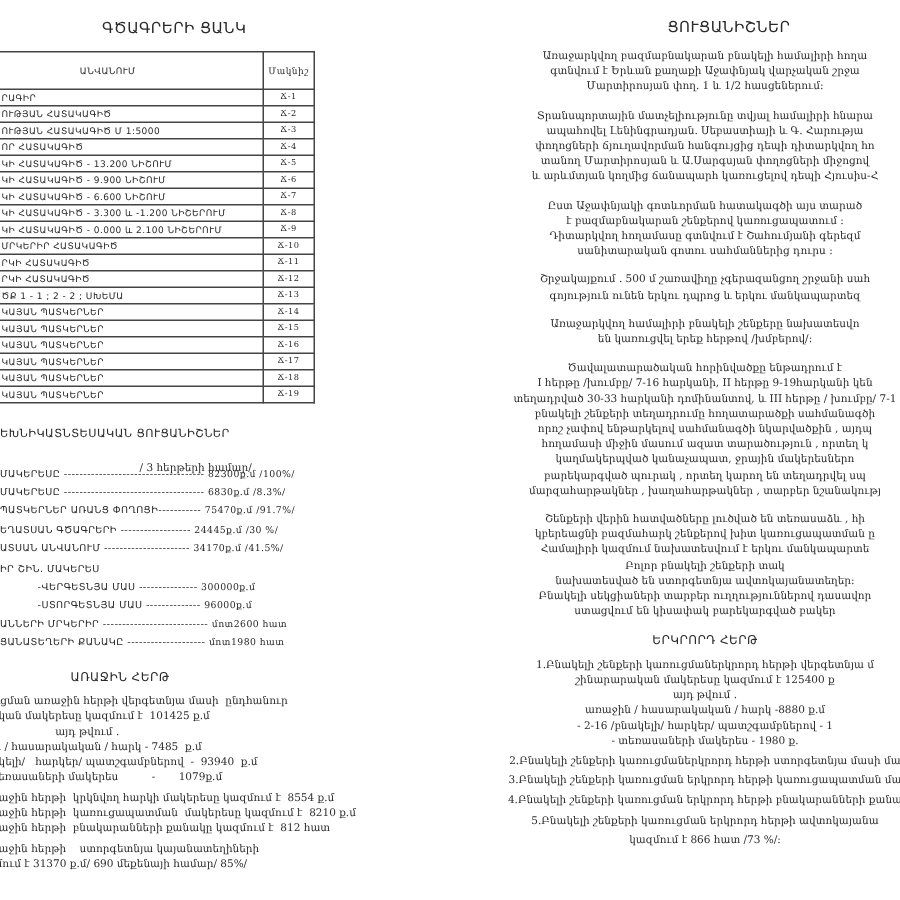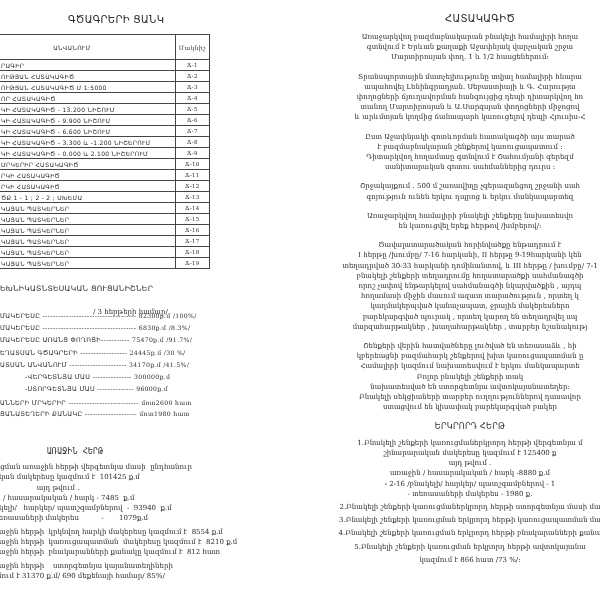--- a/index.html
+++ b/index.html
@@ -28,21 +28,21 @@
   table.drawings .code-head { font-family: "DejaVu Serif", serif; font-size: 6px; }
 
   .tech-title { position: absolute; left: 0; top: 284px; font-size: 7.5px; padding-left: 30px; }
   .tech-sub { position: absolute; left: 95px; top: 308px; font-size: 7px; margin-left: 28px; }
   .tech-list { position: absolute; top: 312px; left: 30px; font-size: 6.4px; }
   .tech-row { height: 11.8px; white-space: nowrap; }
   .tech-row .val { font-family: "DejaVu Serif", serif; font-size: 6.2px; }
   .tech-row.indent { padding-left: 25px; }
   .tech-row.gap { margin-top: 2px; }
 
-  .stage1-title { position: absolute; left: 77px; top: 447px; font-size: 8px; font-family: Liberation Mono, monospace; }
+  .stage1-title { position: absolute; left: 77px; top: 447px; font-size: 8px; }
   .stage1 { position: absolute; left: 0; top: 462px; width: 320px; font-size: 7px; line-height: 10.3px; }
   .stage1 .ln { white-space: nowrap; }
   .stage1 .gap { margin-top: 3px; }
 
   .bio-title { position: absolute; left: 145px; top: 13px; font-size: 10px; }
   .right-body { position: absolute; left: 0; top: 32px; width: 340px; font-size: 7px; line-height: 10.2px; text-align: center; }
   .right-body .para { margin-bottom: 9px; }
   .right-body .ln { white-space: nowrap; }
   .stage2-title { font-size: 8px; margin: 3px 0 6px 0; }
   .s2 .ln { white-space: nowrap; }
@@ -140,23 +140,24 @@
             <td class="code-col">Ճ-19</td>
           </tr>
         </tbody>
     </table>
 
     <div class="tech-title caps">ԵԽՆԻԿԱՏՆՏԵՍԱԿԱՆ  ՑՈՒՑԱՆԻՇՆԵՐ</div>
     <div class="tech-sub">/ 3 հերթերի համար/</div>
     <div class="tech-list caps" id="tech-list">
         <div class="tech-row"><span>ՄԱԿԵՐԵՍԸ ------------------------------------</span> <span class="val">82300ք.մ /100%/</span></div>
         <div class="tech-row"><span>ՄԱԿԵՐԵՍԸ ------------------------------------</span> <span class="val">6830ք.մ /8.3%/</span></div>
-        <div class="tech-row"><span>ՄԱԿԵՐԵՍԸ ԱՌԱՆՑ ՓՈՂՈՑԻ-----------</span> <span class="val">75470ք.մ /91.7%/</span></div>
+        <div class="tech-row"><span>ՊԱՏԿԵՐՆԵՐ ԱՌԱՆՑ ՓՈՂՈՑԻ-----------</span> <span class="val">75470ք.մ /91.7%/</span></div>
         <div class="tech-row gap"><span>ԵՂԱՏՍԱՆ  ԳԾԱԳՐԵՐԻ ------------------</span> <span class="val">24445ք.մ /30 %/</span></div>
         <div class="tech-row"><span>ԱՏՍԱՆ  ԱՆՎԱՆՈՒՄ ----------------------</span> <span class="val">34170ք.մ /41.5%/</span></div>
+        <div class="tech-row gap"><span>ԻՐ ՇԻՆ. ՄԱԿԵՐԵՍ</span> <span class="val"></span></div>
         <div class="tech-row indent"><span>-ՎԵՐԳԵՏՆՅԱ ՄԱՍ ---------------</span> <span class="val">300000ք.մ</span></div>
         <div class="tech-row indent"><span>-ՍՏՈՐԳԵՏՆՅԱ ՄԱՍ --------------</span> <span class="val">96000ք.մ</span></div>
         <div class="tech-row gap"><span>ԱՆՆԵՐԻ ՄՐԿԵՐԻՐ ---------------------------</span> <span class="val">մոտ2600  հատ</span></div>
         <div class="tech-row"><span>ՑԱՆԱՏԵՂԵՐԻ ՔԱՆԱԿԸ --------------------</span> <span class="val">մոտ1980  հատ</span></div>
       </div>
 
     <div class="stage1-title caps">ԱՌԱՋԻՆ ՀԵՐԹ</div>
     <div class="stage1" id="stage1-body">
         <div class="ln" style="white-space: pre;">ի կառուցման առաջին հերթի վերգետնյա մասի  ընդհանուր</div>
         <div class="ln" style="white-space: pre;">արարական մակերեսը կազմում է  101425 ք.մ</div>
@@ -166,21 +167,21 @@
         <div class="ln" style="white-space: pre;">          տեռասաների մակերես          -       1079ք.մ</div>
         <div class="ln gap" style="white-space: pre;">ման առաջին հերթի  կրկնվող հարկի մակերեսը կազմում է  8554 ք.մ</div>
         <div class="ln" style="white-space: pre;">ման առաջին հերթի  կառուցապատման  մակերեսը կազմում է  8210 ք.մ</div>
         <div class="ln" style="white-space: pre;">ման առաջին հերթի  բնակարանների քանակը կազմում է  812 հատ</div>
         <div class="ln gap" style="white-space: pre;">ման առաջին հերթի    ստորգետնյա կայանատեղիների</div>
         <div class="ln" style="white-space: pre;">սը կազմում է 31370 ք.մ/ 690 մեքենայի համար/ 85%/</div>
       </div>
   </div>
 
   <div class="col-right">
-    <div class="bio-title caps">ՀԱՏԱԿԱԳԻԾ</div>
+    <div class="bio-title caps">ՑՈՒՑԱՆԻՇՆԵՐ</div>
     <div class="right-body" id="right-body">
       <div id="note-paras">
           <div class="para">
             <div class="ln">Առաջարկվող  բազմաբնակարան բնակելի համալիրի հողա</div>
             <div class="ln">գտնվում է Երևան քաղաքի Աջափնյակ վարչական շրջա</div>
             <div class="ln">Մարտիրոսյան փող. 1  և  1/2  հասցեներում:</div>
           </div>
           <div class="para">
             <div class="ln">Տրանսպորտային մատչելիությունը տվյալ համալիրի  հնարա</div>
             <div class="ln">ապահովել  Լենինգրադյան. Սեբաստիայի  և Գ. Հարությա</div>

